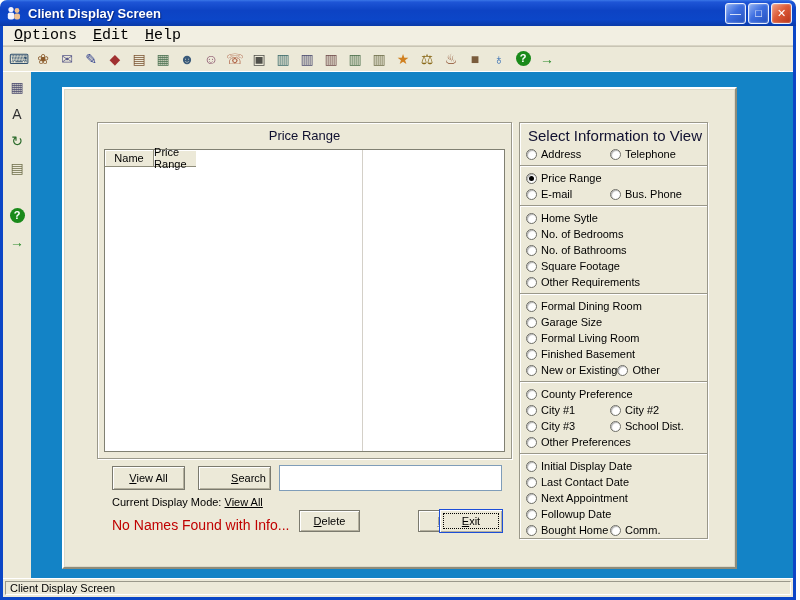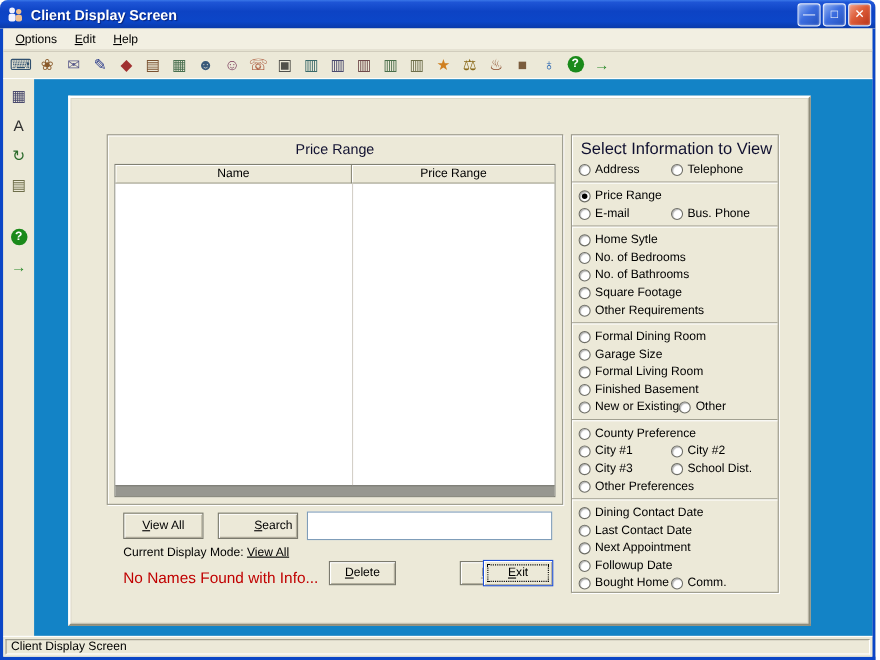--- a/index.html
+++ b/index.html
@@ -16,21 +16,21 @@
     color:#fff; font-size:11px; line-height:1; cursor:default;
     background:linear-gradient(135deg,#8FB0F2 0%,#3D6EE0 45%,#2350BE 100%); box-shadow:inset 0 0 2px rgba(255,255,255,.6); }
   .tbb i { font-style:normal; }
   .tbb.close { background:linear-gradient(135deg,#F0A088 0%,#DD5C38 45%,#B83318 100%); }
 
   
   .frame { height:574px; border-left:3px solid #0B46C6; border-right:3px solid #0B46C6; border-bottom:3px solid #0B46C6;
     background:#ECE9D8; display:flex; flex-direction:column; }
 
   .menubar { height:20px; display:flex; align-items:center; gap:2px; padding-left:4px; background:#F2EFE2; border-bottom:1px solid #D8D4C4; }
-  .menu-item { display:inline-block; font-size:11px; padding:2px 7px; color:#000; }
+  .menu-item { display:inline-block; font-size:15px; padding:2px 7px; color:#000;font-family:Liberation Mono, monospace; }
   .menu-item::first-letter { text-decoration:underline; }
 
   .toolbar { height:26px; display:flex; align-items:center; gap:4px; padding-left:6px; background:#ECE9D8;
     border-bottom:1px solid #fff; box-shadow:0 1px 0 #c8c4b4 inset; }
   .tbtn { width:20px; height:20px; display:flex; align-items:center; justify-content:center; }
   .glyph { font-size:14px; line-height:1; display:flex; align-items:center; justify-content:center; }
   .glyph.round { width:15px; height:15px; border-radius:50%; color:#fff !important; font-size:11px; font-weight:bold; }
 
   .main { flex:1; display:flex; }
   .left-strip { width:28px; background:#ECE9D8; display:flex; flex-direction:column; align-items:center; padding-top:5px; gap:7px; }
@@ -39,21 +39,21 @@
   .blue { flex:1; position:relative; background:#1383C6; }
 
   
   .panel { position:absolute; left:31px; top:15px; width:675px; height:482px; background:#ECE9D8;
     border:2px solid; border-color:#FFFFFF #8E8C7A #8E8C7A #FFFFFF; box-shadow:inset 0 0 0 1px #DCD8C8; }
 
   
   .list-frame { position:absolute; left:33px; top:33px; width:415px; height:337px;
     border:1px solid #9A988A; box-shadow:1px 1px 0 #fff, inset 1px 1px 0 #fff; }
   .list-title { text-align:center; font-size:13px; color:#101030; padding-top:5px; height:25px; }
-  .grid { position:absolute; left:6px; right:6px; top:26px; bottom:6px; border:1px solid #808072; display:flex; flex-direction:column; background:#fff; }
+  .grid { position:absolute; left:6px; right:6px; top:26px; bottom:6px; border:1px solid #808072; display:flex; flex-direction:row; background:#fff; }
   .grid-header { height:17px; display:flex; background:#ECE9D8; }
   .gh { font-size:11px; display:flex; align-items:center; justify-content:center; color:#000;
     border-right:1px solid #8E8C7A; border-bottom:1px solid #8E8C7A; box-shadow:inset 1px 1px 0 #fff; }
   .gh.c1 { width:54%; } .gh.c2 { width:46%; border-right:none; }
   .grid-body { flex:1; position:relative; background:#fff; }
   .vline { position:absolute; left:54%; top:0; bottom:0; width:1px; background:#D4D0C8; }
   .hscroll { height:10px; background:#979790; border-top:1px solid #6E6E66; }
 
   
   .groupbox { position:absolute; left:455px; top:33px; width:189px; height:417px;
@@ -362,21 +362,21 @@
                 <div class="radio-row">
                   <span class="ri">
                     <span class="radio"></span>
                     <span class="rlabel">Other Preferences</span>
                   </span>
                 </div>
                 <div class="sep"></div>
                 <div class="radio-row">
                   <span class="ri">
                     <span class="radio"></span>
-                    <span class="rlabel">Dining Contact Date</span>
+                    <span class="rlabel">Initial Display Date</span>
                   </span>
                 </div>
                 <div class="radio-row">
                   <span class="ri">
                     <span class="radio"></span>
                     <span class="rlabel">Last Contact Date</span>
                   </span>
                 </div>
                 <div class="radio-row">
                   <span class="ri">

